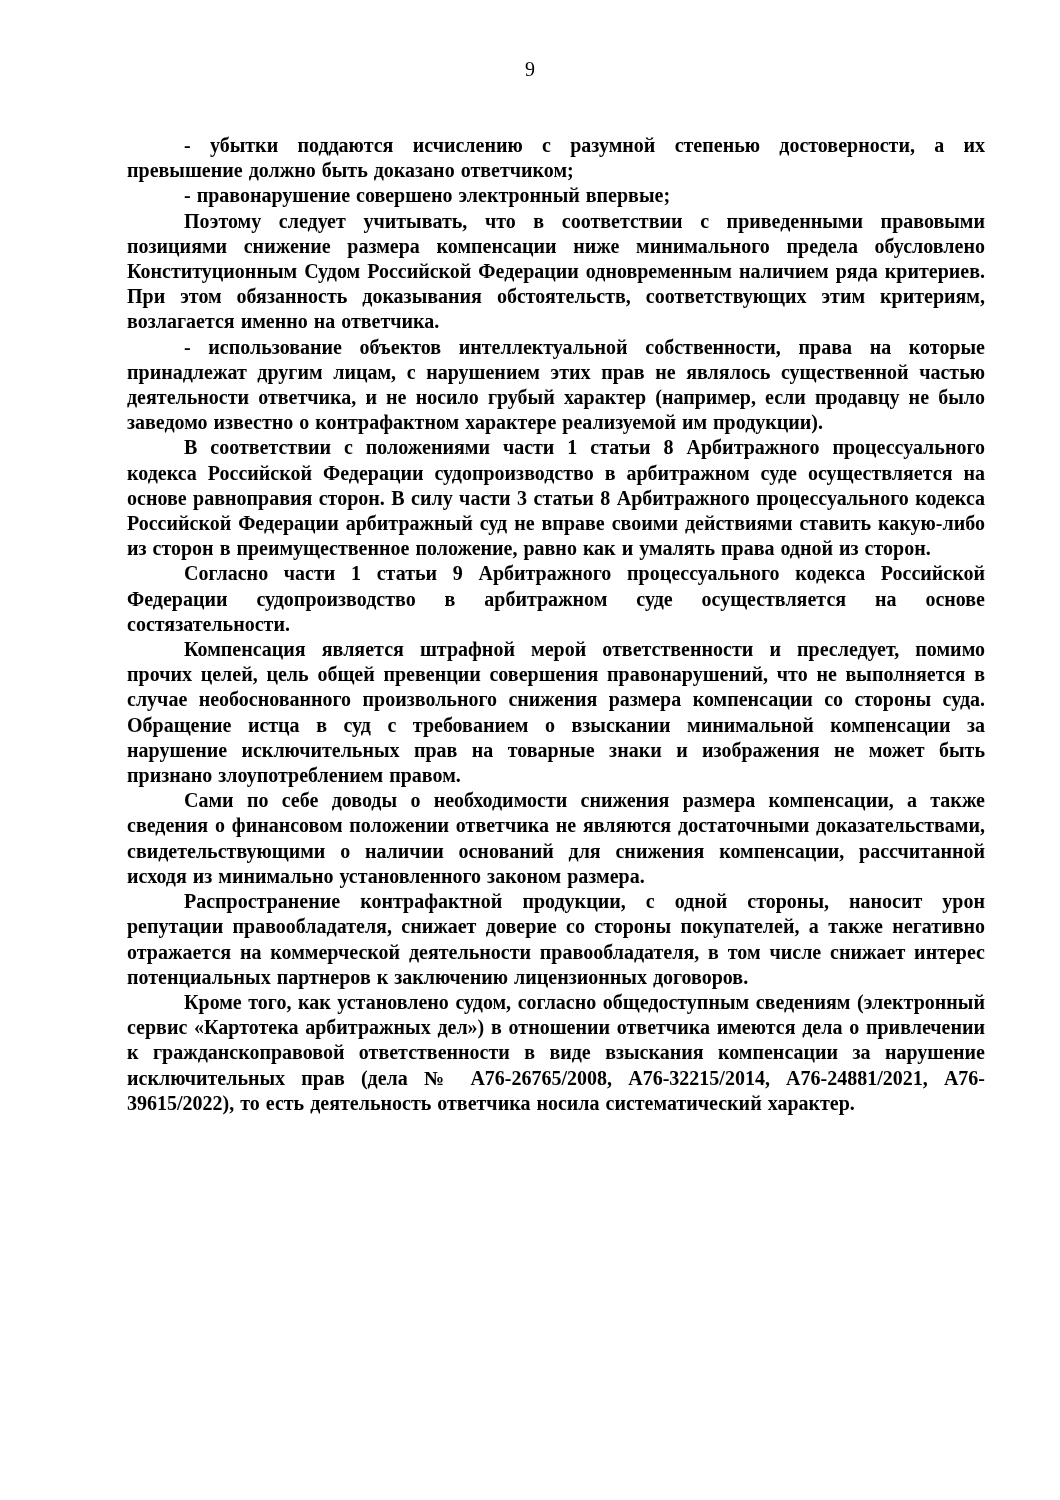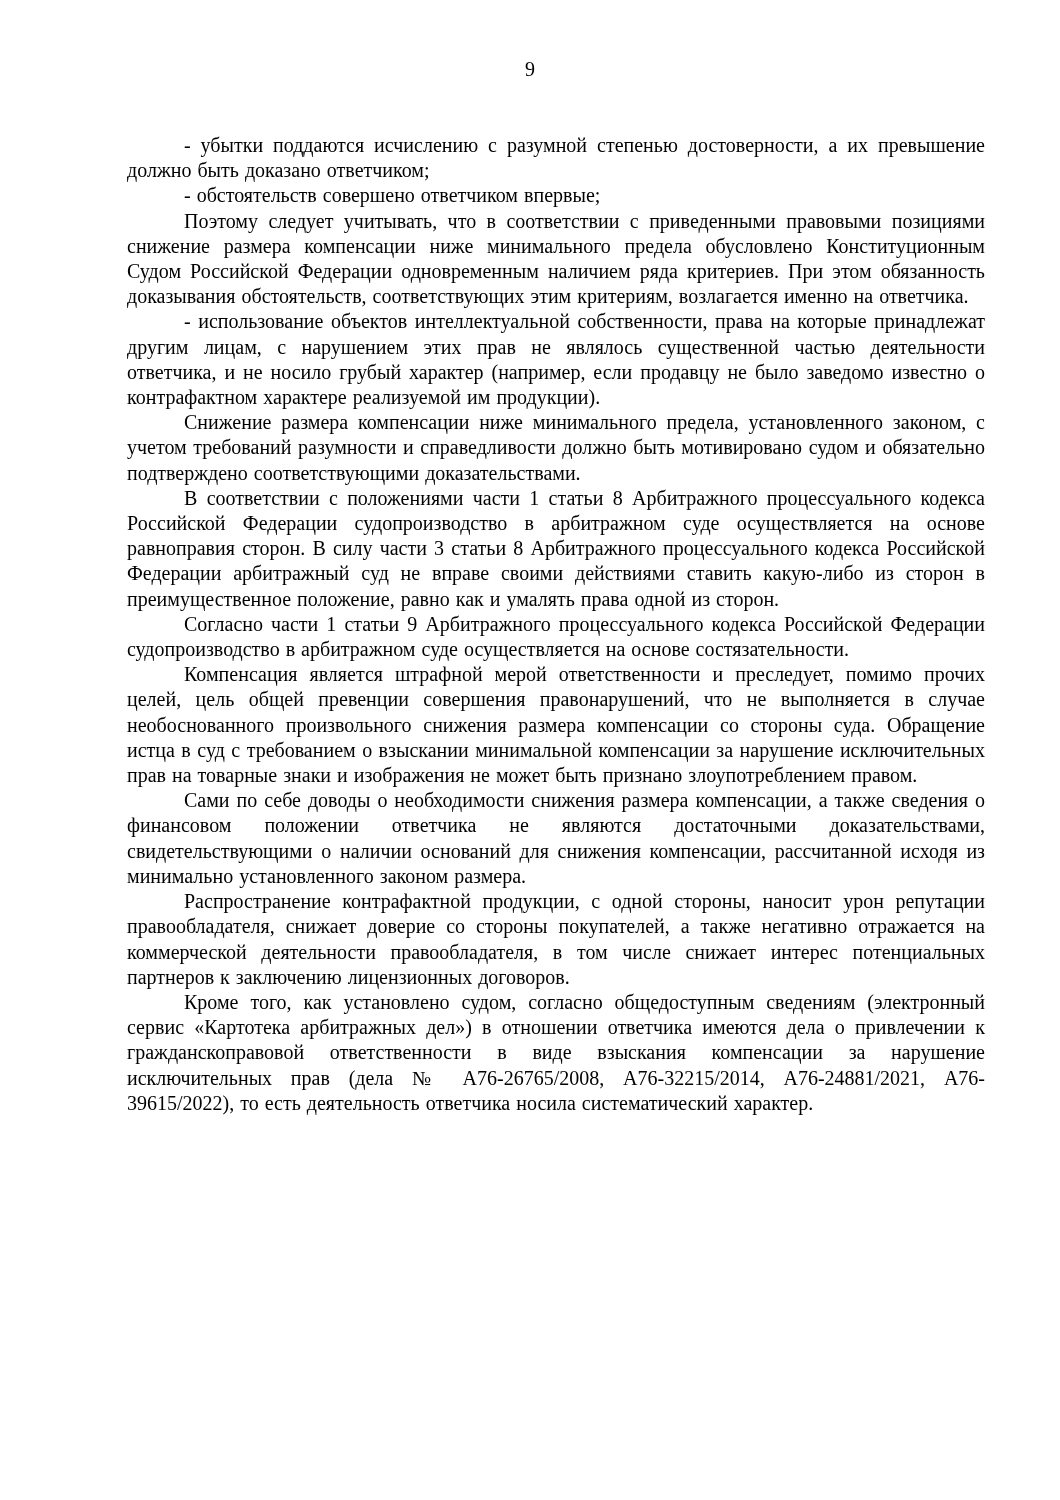--- a/index.html
+++ b/index.html
@@ -30,34 +30,34 @@
     margin: 51px 75px 0 127px; 
     font-size: 20px;
     line-height: 25.2px;
     text-align: justify;
     color: #000000;
   }
   .content p {
     text-indent: 57px;
     margin: 0;
     word-spacing: 1px;
+    font-weight: bold;
   }
 </style>
 </head>
 <body>
 
 <div class="page">
   <div class="page-number">9</div>
 
   <div class="content">
     <p>- убытки поддаются исчислению с разумной степенью достоверности, а их превышение должно быть доказано ответчиком;</p>
-    <p>- обстоятельств совершено ответчиком впервые;</p>
+    <p>- правонарушение совершено электронный впервые;</p>
     <p>Поэтому следует учитывать, что в соответствии с приведенными правовыми позициями снижение размера компенсации ниже минимального предела обусловлено Конституционным Судом Российской Федерации одновременным наличием ряда критериев. При этом обязанность доказывания обстоятельств, соответствующих этим критериям, возлагается именно на ответчика.</p>
     <p>- использование объектов интеллектуальной собственности, права на которые принадлежат другим лицам, с нарушением этих прав не являлось существенной частью деятельности ответчика, и не носило грубый характер (например, если продавцу не было заведомо известно о контрафактном характере реализуемой им продукции).</p>
-    <p>Снижение размера компенсации ниже минимального предела, установленного законом, с учетом требований разумности и справедливости должно быть мотивировано судом и обязательно подтверждено соответствующими доказательствами.</p>
     <p>В соответствии с положениями части 1 статьи 8 Арбитражного процессуального кодекса Российской Федерации судопроизводство в арбитражном суде осуществляется на основе равноправия сторон. В силу части 3 статьи 8 Арбитражного процессуального кодекса Российской Федерации арбитражный суд не вправе своими действиями ставить какую-либо из сторон в преимущественное положение, равно как и умалять права одной из сторон.</p>
     <p>Согласно части 1 статьи 9 Арбитражного процессуального кодекса Российской Федерации судопроизводство в арбитражном суде осуществляется на основе состязательности.</p>
     <p>Компенсация является штрафной мерой ответственности и преследует, помимо прочих целей, цель общей превенции совершения правонарушений, что не выполняется в случае необоснованного произвольного снижения размера компенсации со стороны суда. Обращение истца в суд с требованием о взыскании минимальной компенсации за нарушение исключительных прав на товарные знаки и изображения не может быть признано злоупотреблением правом.</p>
     <p>Сами по себе доводы о необходимости снижения размера компенсации, а также сведения о финансовом положении ответчика не являются достаточными доказательствами, свидетельствующими о наличии оснований для снижения компенсации, рассчитанной исходя из минимально установленного законом размера.</p>
     <p>Распространение контрафактной продукции, с одной стороны, наносит урон репутации правообладателя, снижает доверие со стороны покупателей, а также негативно отражается на коммерческой деятельности правообладателя, в том числе снижает интерес потенциальных партнеров к заключению лицензионных договоров.</p>
     <p>Кроме того, как установлено судом, согласно общедоступным сведениям (электронный сервис «Картотека арбитражных дел») в отношении ответчика имеются дела о привлечении к гражданскоправовой ответственности в виде взыскания компенсации за нарушение исключительных прав (дела № А76-26765/2008, А76-32215/2014, А76-24881/2021, А76-39615/2022), то есть деятельность ответчика носила систематический характер.</p>
   </div>
 </div>
 
 </body></html>

